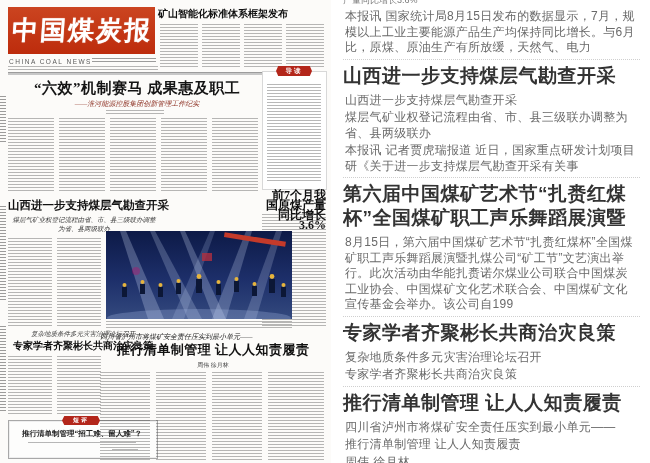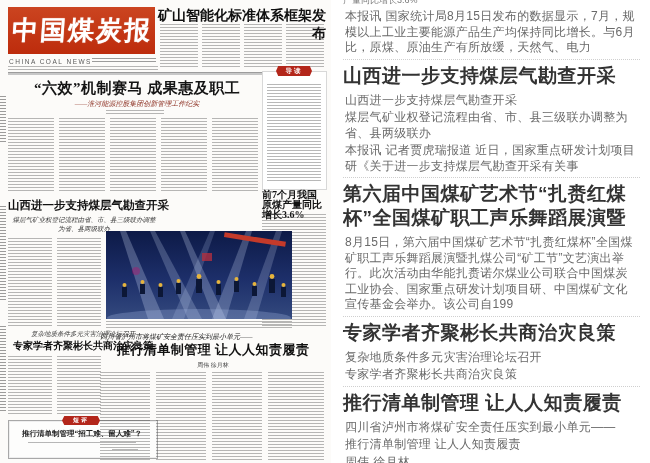--- a/index.html
+++ b/index.html
@@ -12,34 +12,34 @@
       border-right:1px solid #ececec;}
   .abs{position:absolute;}
   .fz{position:absolute;background-image:repeating-linear-gradient(180deg,
       rgba(70,70,70,.62) 0 1px, rgba(0,0,0,0) 1px 3px);opacity:.62;}
   .fzd{opacity:.85;}
   #mast{left:8px;top:7px;width:147px;height:47px;display:flex;align-items:center;
         justify-content:center;background:linear-gradient(180deg,#cb4420,#bd2c0c);}
   #mast span{color:#fff;font-weight:bold;font-size:26px;letter-spacing:2px;
         transform:skewX(-4deg);text-shadow:0 0 1px rgba(255,255,255,.6);}
   #mast-en{left:9px;top:58px;font-size:6.5px;color:#5a5a5a;letter-spacing:1.5px;}
-  .np-h-top{left:158px;top:7px;width:168px;text-align:right;font-weight:bold;
-        font-size:14px;color:#101010;}
+  .np-h-top{left:158px;top:7px;width:168px;text-align:left;font-weight:bold;
+        font-size:10px;color:#101010;}
   .rule{left:8px;top:72px;width:318px;height:2px;background:#c7c7c7;border-top:1px solid #9c9c9c;}
   .lead-h{left:12px;top:79px;width:250px;text-align:center;font-weight:bold;
         font-size:15px;color:#141414;letter-spacing:.5px;white-space:nowrap;}
   .lead-sub{left:12px;top:99px;width:250px;text-align:center;font-style:italic;
         font-size:7px;color:#8d3022;}
   .guide-box{left:262px;top:71px;width:63px;height:117px;border:1px solid #d8d8d8;background:#fff;}
   .tag{background:#b3261a;color:#fff;text-align:center;display:flex;align-items:center;
         justify-content:center;font-weight:bold;}
   #guide-tag{left:276px;top:66px;width:36px;height:10px;font-size:6.5px;letter-spacing:2px;
         clip-path:polygon(0 50%,6% 0,94% 0,100% 50%,94% 100%,6% 100%);}
-  .stat-h{left:262px;top:190px;width:64px;text-align:left;font-weight:bold;
-        font-size:10px;color:#111;line-height:10px;}
+  .stat-h{left:262px;top:190px;width:64px;text-align:right;font-weight:bold;
+        font-size:12px;color:#111;line-height:10px;}
   .sx-h{left:8px;top:198px;width:152px;text-align:center;font-weight:bold;
         font-size:11.5px;color:#111;white-space:nowrap;}
   .sx-sub{left:10px;top:215px;width:148px;text-align:center;font-style:italic;
         font-size:6.5px;color:#3a3a3a;line-height:9px;}
   .exp-k{left:8px;top:330px;width:150px;text-align:center;font-style:italic;
         font-size:6.5px;color:#3a3a3a;white-space:nowrap;}
   .exp-h{left:8px;top:339px;width:150px;text-align:center;font-weight:bold;
         font-size:10px;color:#111;white-space:nowrap;}
   .lz-k{left:100px;top:332px;width:200px;font-style:italic;font-size:7px;color:#222;white-space:nowrap;}
   .lz-h{left:100px;top:341px;width:226px;text-align:center;font-weight:bold;
@@ -194,21 +194,21 @@
       <h2>山西进一步支持煤层气勘查开采</h2>
       <div class="ln">山西进一步支持煤层气勘查开采</div>
       <div class="ln">煤层气矿业权登记流程由省、市、县三级联办调整为省、县两级联办</div>
       <p>本报讯 记者贾虎瑞报道 近日，国家重点研发计划项目研《关于进一步支持煤层气勘查开采有关事</p>
     </div>
 
     <div class="sep"></div>
 
     <div class="art">
       <h2 class="clamp2">第六届中国煤矿艺术节“扎赉红煤杯”全国煤矿职工声乐舞蹈展演暨扎煤公司“矿工节”文</h2>
-      <p>8月15日，第六届中国煤矿艺术节“扎赉红煤杯”全国煤矿职工声乐舞蹈展演暨扎煤公司“矿工节”文艺演出举行。此次活动由华能扎赉诺尔煤业公司联合中国煤炭工业协会、国家重点研发计划项目研、中国煤矿文化宣传基金会举办。该公司自199</p>
+      <p>8月15日，第六届中国煤矿艺术节“扎赉红煤杯”全国煤矿职工声乐舞蹈展演暨扎煤公司“矿工节”文艺演出举行。此次活动由华能扎赉诺尔煤业公司联合中国煤炭工业协会、中国煤矿文化艺术联合会、中国煤矿文化宣传基金会举办。该公司自199</p>
     </div>
 
     <div class="sep"></div>
 
     <div class="art">
       <h2>专家学者齐聚彬长共商治灾良策</h2>
       <div class="ln">复杂地质条件多元灾害治理论坛召开</div>
       <div class="ln">专家学者齐聚彬长共商治灾良策</div>
     </div>
 

